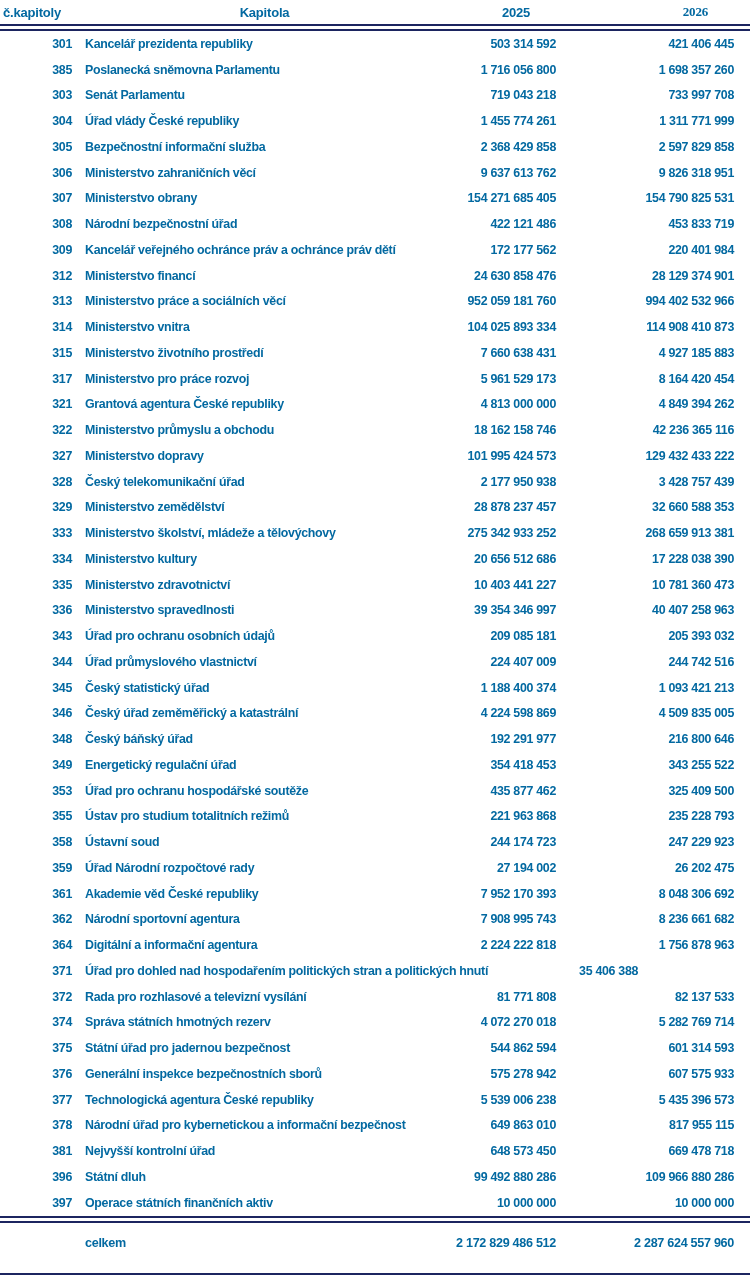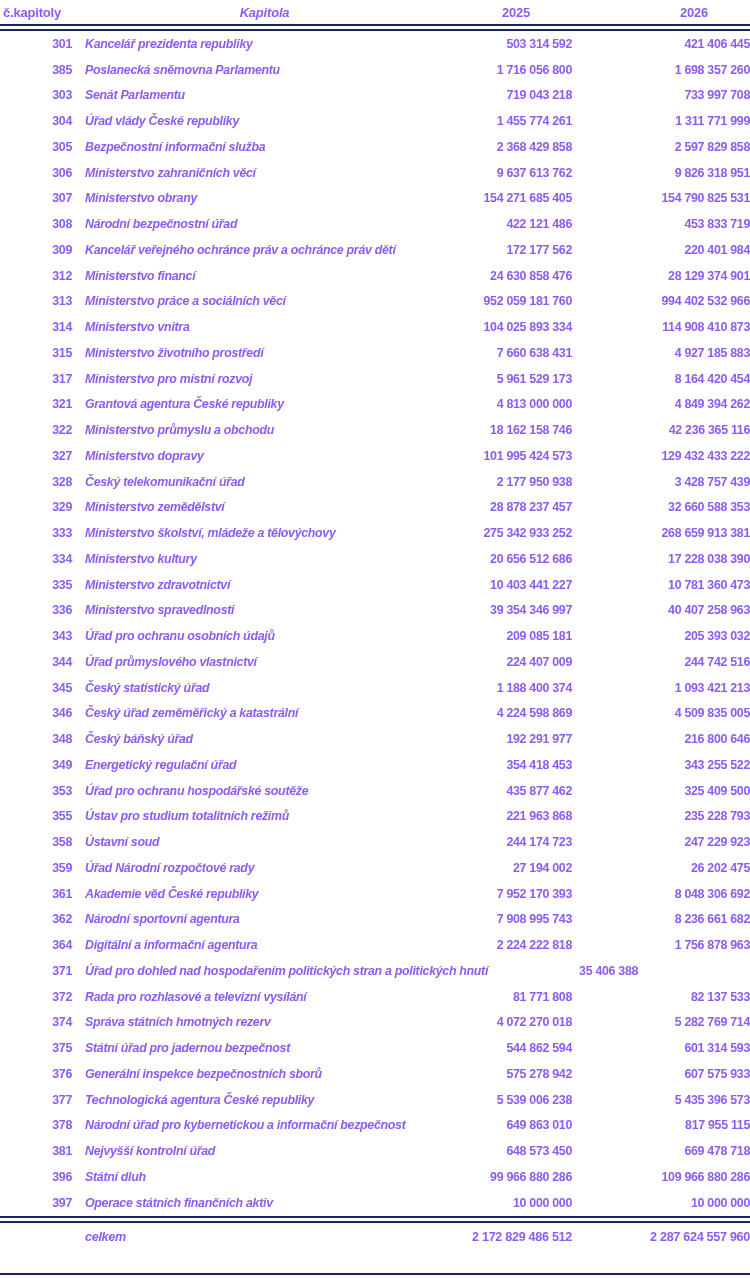--- a/index.html
+++ b/index.html
@@ -6,57 +6,57 @@
     margin: 0;
     padding: 0;
     background: #ffffff;
   }
   .page {
     position: relative;
     width: 750px;
     height: 1278px;
     background: #ffffff;
     font-family: "Liberation Sans", sans-serif;
-    color: #8b5cf6;
+    color: #0369a1;
     overflow: hidden;
   }
   .trow {
     display: flex;
     align-items: center;
     font-weight: bold;
   }
   .header-row {
     height: 24px;
     font-size: 13px;
     letter-spacing: -0.2px;
   }
   .c1 { width: 72px; text-align: right; flex: 0 0 auto; }
-  .c2 { flex: 1 1 auto; text-align: left; white-space: nowrap; font-style: italic; }
+  .c2 { flex: 1 1 auto; text-align: left; white-space: nowrap; }
   .c3 { width: 150px; text-align: right; flex: 0 0 auto; white-space: nowrap; }
-  .c4 { width: 178px; text-align: right; padding-right: 0; flex: 0 0 auto; white-space: nowrap; }
+  .c4 { width: 178px; text-align: right; padding-right: 16px; flex: 0 0 auto; white-space: nowrap; }
   .header-row .c1 { text-align: left; padding-left: 3px; }
   .header-row .c2 { text-align: center; padding-left: 74px; }
-  .header-row .c4 { padding-right: 42px; }
+  .header-row .c4 { padding-right: 42px; font-family: Liberation Serif, serif; }
   .double-rule {
     height: 7px;
     box-sizing: border-box;
     border-top: 2px solid #1c2560;
     border-bottom: 2.5px solid #1c2560;
   }
   .body-rows { }
   .data-row {
     height: 25.75px;
     font-size: 12.4px;
     letter-spacing: -0.3px;
   }
   .total-row {
     height: 24px;
     font-size: 12.6px;
     letter-spacing: -0.3px;
-    margin-top: 2px;
+    margin-top: 8px;
   }
   .total-row .c2 { padding-left: 13px; }
   .bottom-rule {
     position: absolute;
     left: 0;
     bottom: 3px;
     width: 750px;
     height: 2.5px;
     background: #1c2560;
   }
@@ -150,21 +150,21 @@
     <div class="c4">114 908 410 873</div>
   </div>
       <div class="trow data-row">
     <div class="c1">315</div>
     <div class="c2 name-cell">Ministerstvo životního prostředí</div>
     <div class="c3">7 660 638 431</div>
     <div class="c4">4 927 185 883</div>
   </div>
       <div class="trow data-row">
     <div class="c1">317</div>
-    <div class="c2 name-cell">Ministerstvo pro místní rozvoj</div>
+    <div class="c2 name-cell">Ministerstvo pro práce rozvoj</div>
     <div class="c3">5 961 529 173</div>
     <div class="c4">8 164 420 454</div>
   </div>
       <div class="trow data-row">
     <div class="c1">321</div>
     <div class="c2 name-cell">Grantová agentura České republiky</div>
     <div class="c3">4 813 000 000</div>
     <div class="c4">4 849 394 262</div>
   </div>
       <div class="trow data-row">
@@ -337,21 +337,21 @@
   </div>
       <div class="trow data-row">
     <div class="c1">381</div>
     <div class="c2 name-cell">Nejvyšší kontrolní úřad</div>
     <div class="c3">648 573 450</div>
     <div class="c4">669 478 718</div>
   </div>
       <div class="trow data-row">
     <div class="c1">396</div>
     <div class="c2 name-cell">Státní dluh</div>
-    <div class="c3">99 966 880 286</div>
+    <div class="c3">99 492 880 286</div>
     <div class="c4">109 966 880 286</div>
   </div>
       <div class="trow data-row">
     <div class="c1">397</div>
     <div class="c2 name-cell">Operace státních finančních aktiv</div>
     <div class="c3">10 000 000</div>
     <div class="c4">10 000 000</div>
   </div>
     </div>
 

